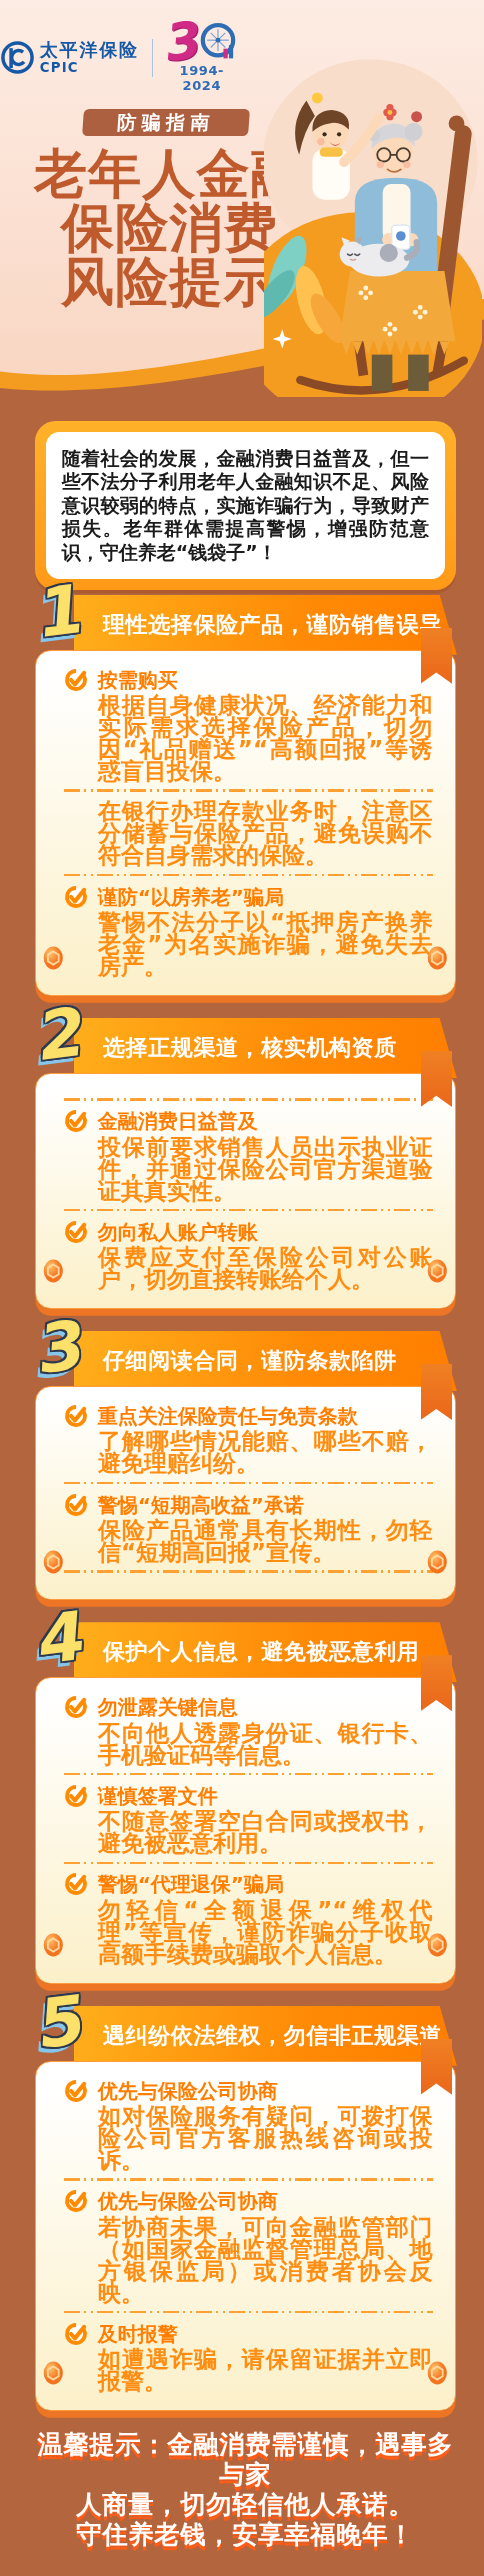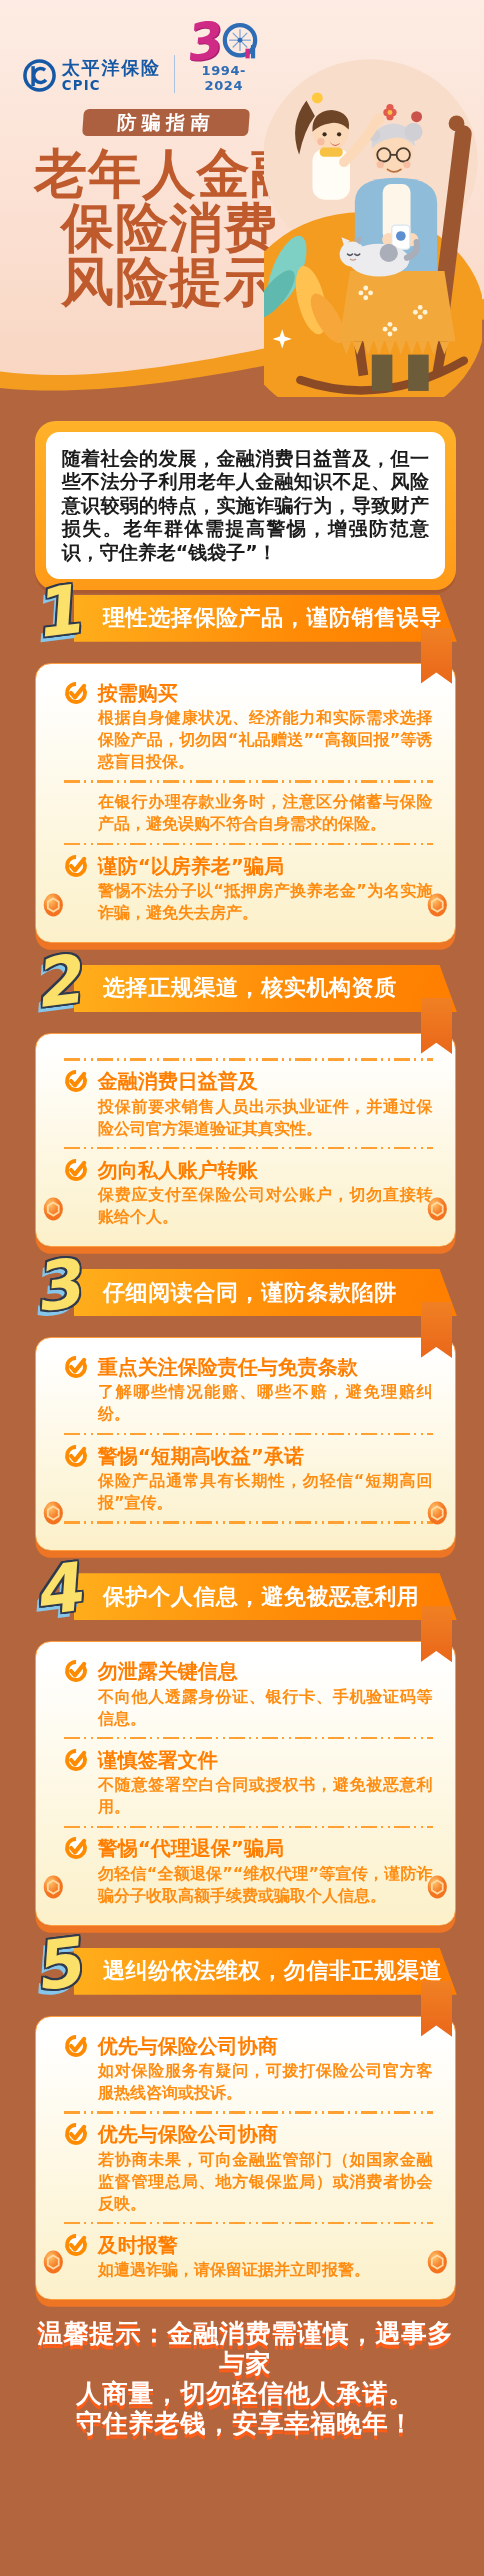--- a/index.html
+++ b/index.html
@@ -5,21 +5,21 @@
   * { margin:0; padding:0; box-sizing:border-box; }
   body { background:#888; }
   .page{
     position:relative; width:484px; height:2576px; margin:0 auto; overflow:hidden;
     background:#b3663e;
     font-family:"DejaVu Sans","Liberation Sans",sans-serif; font-weight:bold;
   }
   
   .header{ position:relative; height:399px;
     background:linear-gradient(180deg,#fdece3 0%,#fbe0d2 55%,#f8d5c0 100%); }
-  .logo-row{ position:absolute; top:22px; left:22px; display:flex; align-items:flex-end; }
+  .logo-row{ position:absolute; top:22px; left:0; display:flex; align-items:center; }
   .cpic-mark{ width:35px; height:35px; }
   .cpic-text{ margin-left:4.8px; color:#1558a6; }
   .cpic-cn{ font-size:18px; letter-spacing:1.8px; line-height:20.6px; }
   .cpic-en{ font-size:13.3px; letter-spacing:1.2px; line-height:14.5px; }
   .logo-divider{ width:1.2px; height:38px; background:#a9c4e2; margin:1.2px 12px 0 13.3px; }
   .anniv{ position:relative; width:73px; text-align:center; margin-top:-6px;}
   .anniv-row{ display:flex; align-items:center; justify-content:center; }
   .anniv-3{ font-size:51px; line-height:51px; font-style:italic; color:#cf2a86;
             transform:rotate(-6deg); text-shadow:1.2px 1.2px 0 #a61e6b; }
   .anniv-years{ font-size:13px; color:#2e6cb5; letter-spacing:0.6px; margin-top:-3.6px; }
@@ -35,43 +35,43 @@
   .content{ position:relative; padding:0 28.4px 0 35px; z-index:2; }
   
   .intro{ margin-top:22px; background:linear-gradient(#ffb12a,#ff9a18);
     border-radius:20.6px; padding:11px; box-shadow:0 3.6px 0 rgba(150,60,10,.25); }
   .intro-inner{ background:#ffffff; border-radius:13.3px; padding:14.5px 15.7px;
     color:#1b1b1b; font-size:19px; line-height:23.6px; text-align:justify; }
   
   .section{ margin-top:22px; }
   .section.first{ margin-top:4.8px; }
   .sec-header{ position:relative; height:47px; margin-left:39px; }
-  .sec-banner{ position:absolute; left:0; top:0; right:-1.2px; height:47px;
+  .sec-banner{ position:absolute; left:0; top:0; right:-1.2px; height:60px;
     background:linear-gradient(100deg,#ffae1c 0%,#ff8a05 60%,#ff7e00 100%);
     clip-path:polygon(0 0,95.5% 0,100% 100%,0 100%);
     display:flex; align-items:center; padding-left:29px;
     color:#fff; font-size:22px; letter-spacing:0.6px; }
   .sec-tail{ position:absolute; right:3.6px; top:33px; width:31.5px; height:56px;
     background:linear-gradient(#f08023,#ea671a);
     clip-path:polygon(0 0,100% 0,100% 100%,50% 80%,0 100%); z-index:3; }
   .sec-number{ position:absolute; left:-35px; top:-17px; z-index:4;
     font-size:67px; line-height:1; font-style:italic; color:#fbe06a; transform:rotate(-7deg);
     text-shadow:-1.8px 0 0 #2f3a4e,1.8px 0 0 #2f3a4e,0 -1.8px 0 #2f3a4e,0 1.8px 0 #2f3a4e,
       -1.8px -1.8px 0 #2f3a4e,1.8px 1.8px 0 #2f3a4e,-1.8px 1.8px 0 #2f3a4e,1.8px -1.8px 0 #2f3a4e,
       -4.8px 5.4px 0 #86c6ea; }
   
-  .card{ position:relative; margin-top:21px;
+  .card{ position:relative; margin-top:8px;
     background:linear-gradient(180deg,#ffffff 6%,#fdf6dd 65%,#fbf0c9 100%);
     border:1.8px solid #ff9d3d; border-radius:15.7px;
     box-shadow:0 7.3px 0 -0.6px #ee7524;
     padding:17px 22px 18px 28px; z-index:2; }
   .item-head{ display:flex; align-items:center; }
   .check{ width:24px; height:24px; flex:0 0 24px; margin-right:9.7px; }
   .item-title{ color:#ff7e00; font-size:20px; line-height:24px; }
-  .item-body{ margin:2.4px 0 0 34px; color:#ff8d12; font-size:16px; line-height:22px; text-align:justify; }
+  .item-body{ margin:2.4px 0 0 34px; color:#ff8d12; font-size:23px; line-height:22px; text-align:justify; }
   .divider{ height:2.4px; margin:7.3px 0 8.5px;
     background:repeating-linear-gradient(90deg,
       #ffa033 0 15.7px, transparent 15.7px 20px,
       #ffa033 20px 22.4px, transparent 22.4px 27px,
       #ffa033 27px 29px, transparent 29px 33px); }
   .hex{ position:absolute; width:20.6px; height:24px; bottom:25.4px; }
   .hex.left{ left:7.3px; } .hex.right{ right:7.3px; }
   
   .footer{ margin-top:18px; text-align:center; color:#ffffff;
     font-size:25.4px; line-height:30px; letter-spacing:0.6px;

